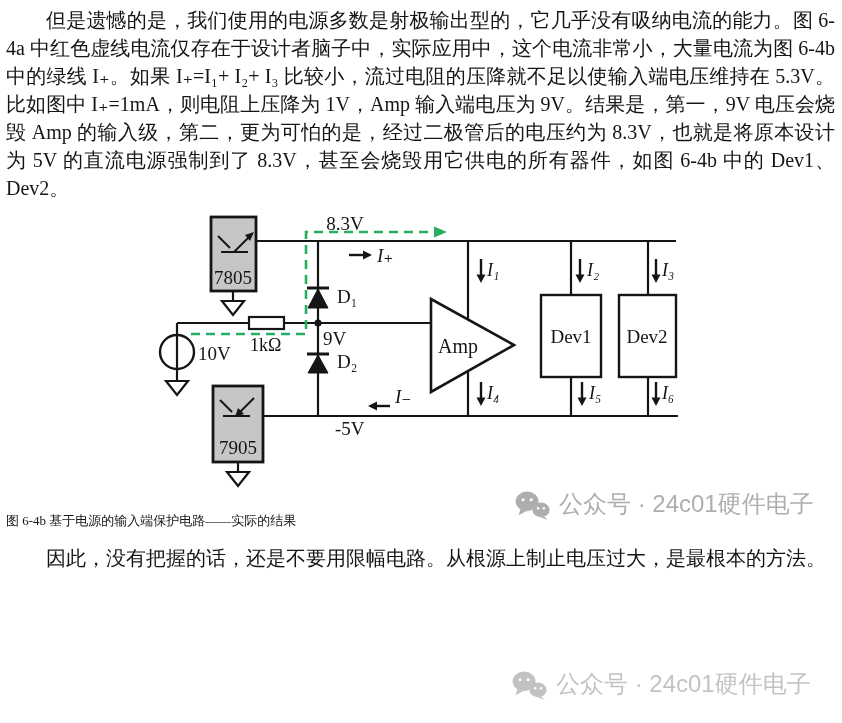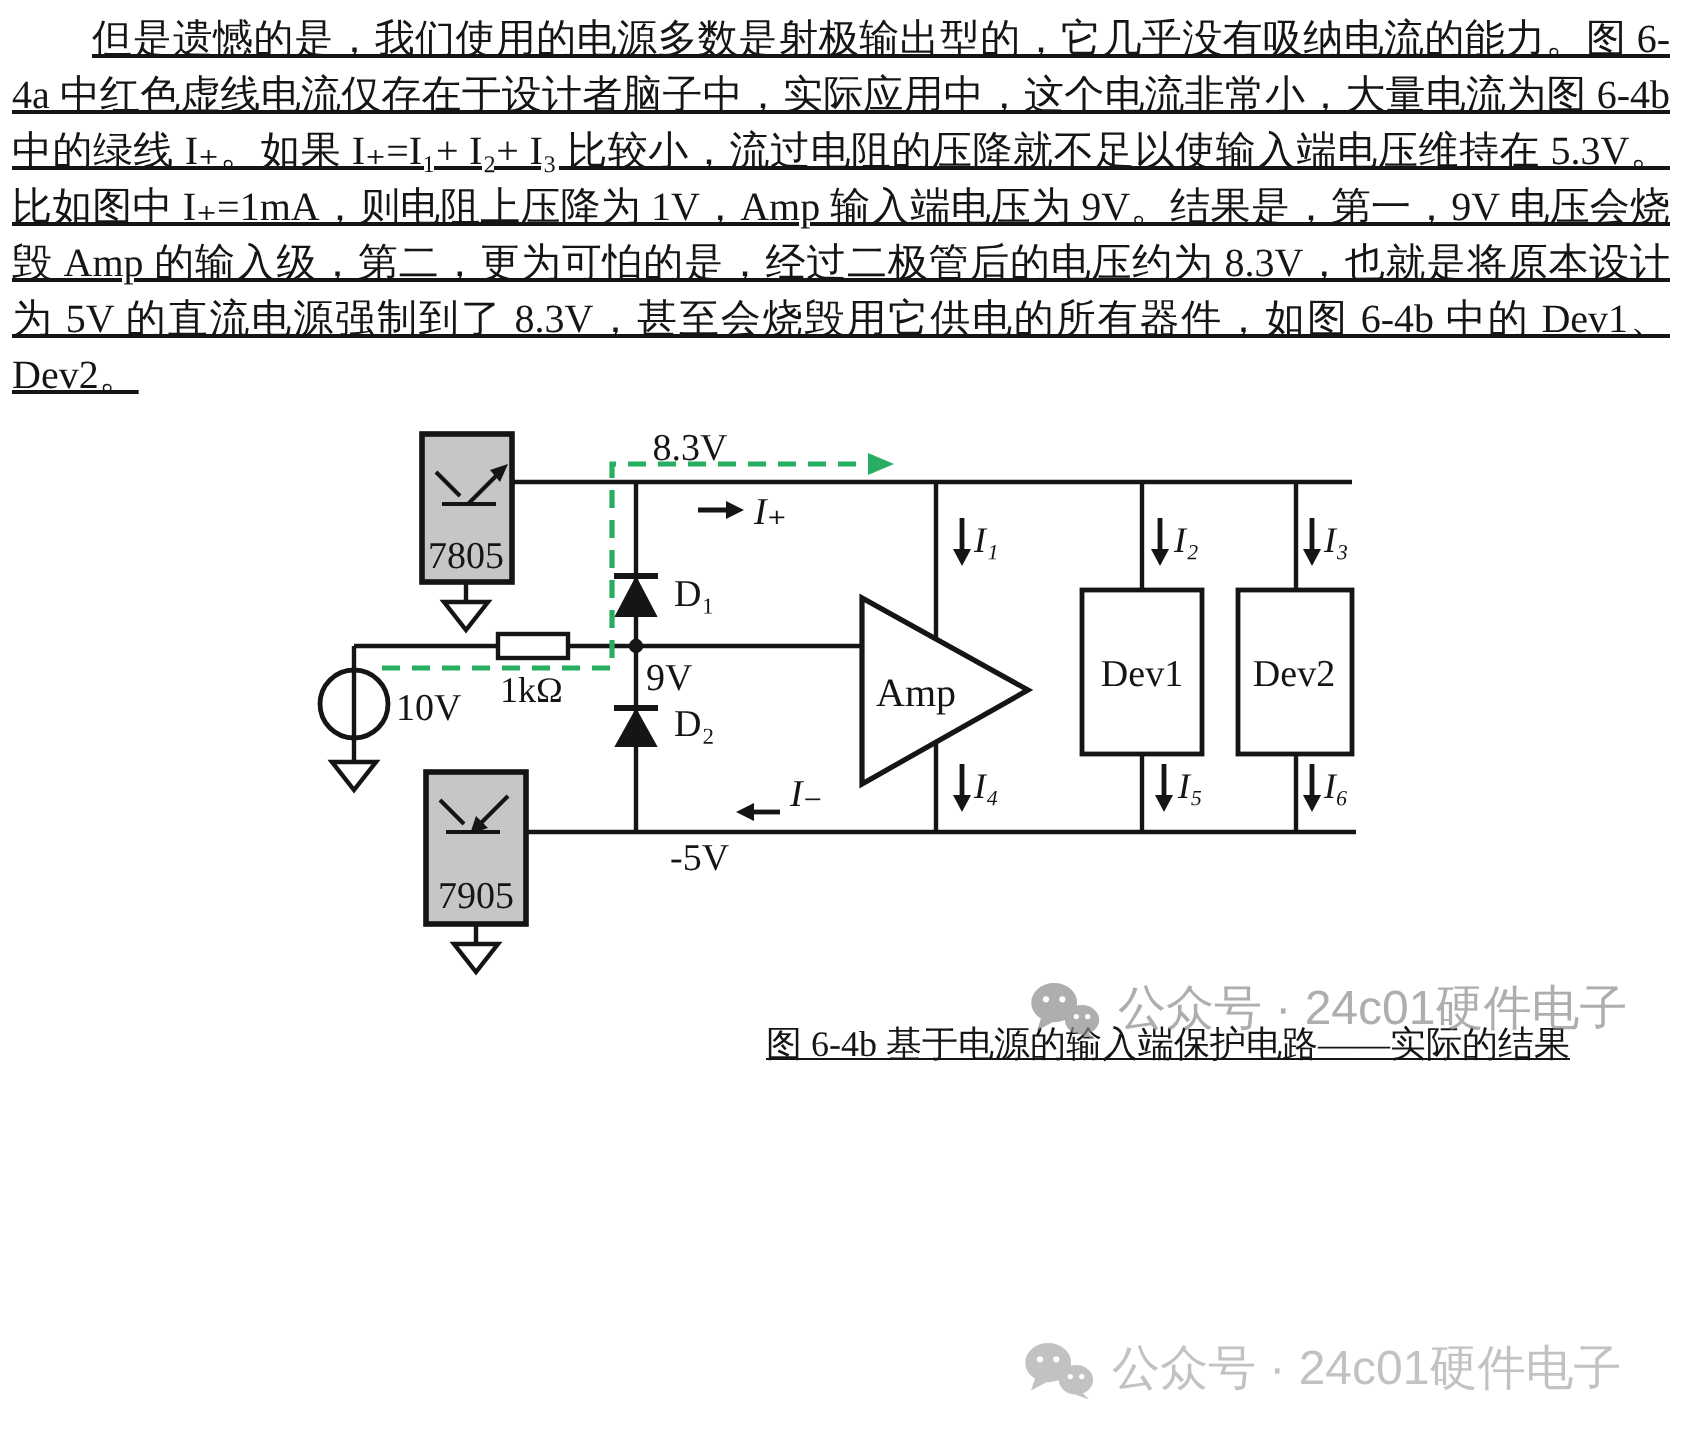--- a/index.html
+++ b/index.html
@@ -4,38 +4,38 @@
 <style>
   html,body { margin:0; padding:0; }
   body {
     width:842px; height:723px;
     background:#ffffff;
     color:#151515;
     font-family:"Liberation Serif","DejaVu Serif",serif;
     position:relative;
     overflow:hidden;
   }
-  .content { padding:6px 7px 0 6px;text-decoration:underline; }
+  .content { padding:6px 7px 0 6px; }
   p.bodytext {
     margin:0;
     font-size:20px;
     line-height:28px;
     text-align:justify;
     text-indent:2em;
   }
   figure.circuit-figure { margin:2px 0 0 0; }
   svg.circuit text {
     font-family:"Liberation Serif","DejaVu Serif",serif;
     fill:#151515;
   }
   svg.circuit text.cur { font-style:italic; }
   p.caption {
     margin:0 50px 10px 0;
-    text-align:right;
-    font-size:18px;
+    text-align:left;
+    font-size:13px;
     line-height:26px;
   }
   .wm {
     position:absolute;
     display:flex;
     align-items:flex-end;
     gap:9px;
     color:#8c8c8c;
     font-family:Liberation Sans, sans-serif;
     font-size:24px;
@@ -155,20 +155,21 @@
       <text class="cur" x="581" y="72" font-size="18">I₂</text>
       <text class="cur" x="656" y="72" font-size="18">I₃</text>
       <text class="cur" x="481" y="195" font-size="18">I₄</text>
       <text class="cur" x="583" y="195" font-size="18">I₅</text>
       <text class="cur" x="656" y="195" font-size="18">I₆</text>
     </svg>
 
     <p class="caption">图 6-4b 基于电源的输入端保护电路——实际的结果</p>
   </figure>
 
+  <p class="bodytext">因此，没有把握的话，还是不要用限幅电路。从根源上制止电压过大，是最根本的方法。</p>
 </div>
 
 <div class="wm wm-mid">
   <svg width="36" height="30" viewBox="0 0 44 36">
     <g fill="currentColor">
       <ellipse cx="16" cy="13.5" rx="14" ry="12"></ellipse>
       <polygon points="8,23 5.5,30.5 15,25.5"></polygon>
       <ellipse cx="33" cy="24" rx="10.5" ry="9"></ellipse>
       <polygon points="37,32 41,36 32.5,33"></polygon>
     </g>

